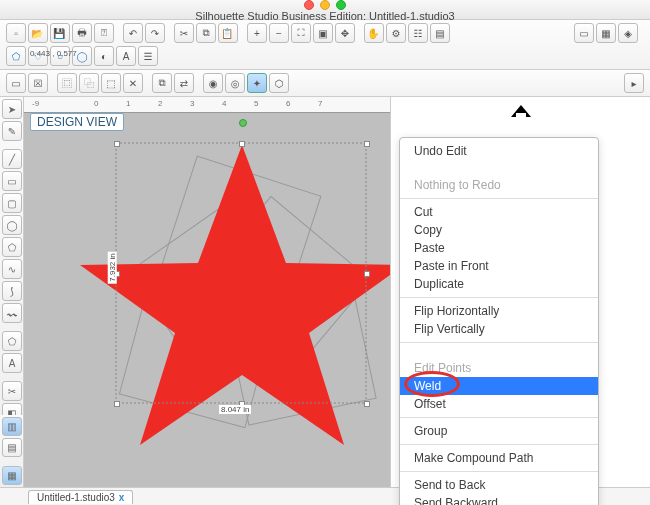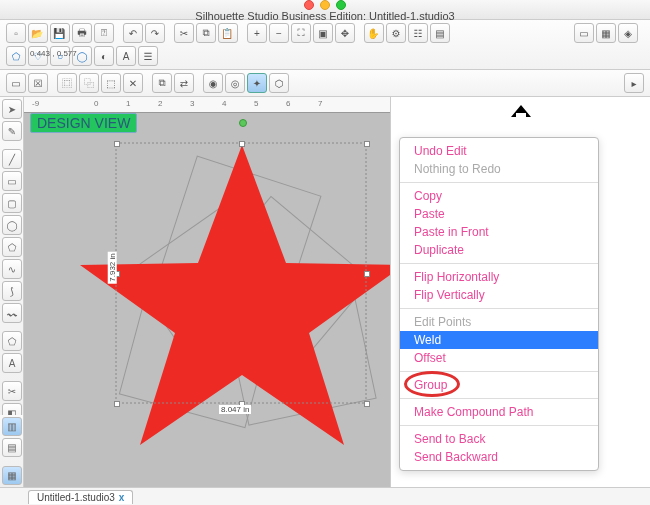--- a/index.html
+++ b/index.html
@@ -15,30 +15,30 @@
 .tbtn { width: 20px; height: 20px; border: 1px solid #bbb; border-radius: 3px; background: linear-gradient(#fff,#eee); display: flex; align-items: center; justify-content: center; cursor: pointer; font-size: 10px; color: #555; }
 .tbtn.sel { background: linear-gradient(#c8e4ff,#9ec9f0); border-color: #5a9; }
 .tgroup { display: flex; gap: 2px; margin-right: 6px; }
 .main { display: flex; height: calc(100% - 20px - 28px - 28px - 18px - 18px); position: relative; }
 .lefttools { width: 24px; background: linear-gradient(#fafafa,#eee); border-right: 1px solid #ccc; display: flex; flex-direction: column; padding: 2px; gap: 2px; }
 .ltbtn { width: 20px; height: 20px; border: 1px solid #bbb; border-radius: 3px; background: linear-gradient(#fff,#eee); display: flex; align-items: center; justify-content: center; cursor: pointer; font-size: 10px; color: #666; }
 .ltbtn.sel { background: linear-gradient(#c8e4ff,#9ec9f0); }
 .canvas-wrap { flex: 1; background: #bfbfbf; position: relative; overflow: hidden; }
 .ruler-h { height: 16px; background: #f8f8f8; border-bottom: 1px solid #999; display: flex; font-size: 8px; color: #777; position: relative; }
 .ruler-h span { position: absolute; top: 2px; }
-.design-pill { position: absolute; top: 16px; left: 6px; background: #22c55e; border: 1px solid #7aa8c8; border-radius: 2px; padding: 1px 6px; font-size: 14px; color: #2a5a7a; z-index: 2; }
+.design-pill { position: absolute; top: 16px; left: 6px; background: #ffffff; border: 1px solid #7aa8c8; border-radius: 2px; padding: 1px 6px; font-size: 12px; color: #2a5a7a; z-index: 2; }
 .canvas { position: absolute; top: 16px; left: 0; right: 0; bottom: 0; }
 .selhandle { position: absolute; width: 6px; height: 6px; background: #fff; border: 1px solid #888; }
 .rothandle { position: absolute; width: 8px; height: 8px; background: #5cc85c; border: 1px solid #3a9a3a; border-radius: 50%; }
 .dimtext { position: absolute; font-size: 8px; color: #444; background: #fff; padding: 0 2px; }
 .panel { width: 260px; background: #fff; border-left: 1px solid #ccc; position: relative; }
 .panel-arrow { position: absolute; top: 8px; left: 50%; transform: translateX(-50%); }
 .ctx-menu { position: absolute; top: 40px; left: 8px; width: 200px; background: #fff; border: 1px solid #bbb; border-radius: 4px; box-shadow: 0 2px 8px rgba(0,0,0,0.15); z-index: 10; padding: 4px 0; }
-.ctx-item { padding: 2px 14px; font-size: 12px; color: #ec4899; cursor: default; }
-.ctx-item.dis { color: #aaa; }
+.ctx-item { padding: 2px 14px; font-size: 12px; color: #404040; cursor: default; }
+.ctx-item.dis { color: #aaa; margin-top: 16px; }
 .ctx-item.sel { background: #2d7dff; color: #ffffff; }
 .ctx-sep { height: 1px; background: #ddd; margin: 4px 0; }
 .highlight-ring { position: absolute; border: 3px solid #e03030; border-radius: 50%; width: 56px; height: 26px; pointer-events: none; }
 .bottom-left { position: absolute; bottom: 18px; left: 0; width: 24px; display: flex; flex-direction: column; gap: 2px; padding: 2px; background: linear-gradient(#fafafa,#eee); border-right: 1px solid #ccc; }
 .tabbar { position: absolute; bottom: 0; left: 0; right: 0; height: 18px; background: #f5f5f5; border-top: 1px solid #ccc; display: flex; align-items: center; padding-left: 28px; }
 .doctab { background: #fff; border: 1px solid #bbb; border-bottom: none; border-radius: 3px 3px 0 0; padding: 1px 8px; font-size: 10px; color: #444; display: flex; align-items: center; gap: 4px; }
 .doctab .x { color: #3a8ac0; font-weight: bold; cursor: pointer; }
 .coordbar { position: absolute; top: 48px; left: 26px; font-size: 8px; color: #555; padding: 1px 4px; }
 </style>
 </head>
@@ -201,20 +201,21 @@
   <div class="panel">
     <div class="panel-arrow">
       <svg width="20" height="12">
           <polygon points="10,0 20,12 15,12 15,8 5,8 5,12 0,12" fill="#000"></polygon>
         </svg>
     </div>
     <div class="ctx-menu">
       <div class="ctx-item">Undo Edit</div>
       <div class="ctx-item dis">Nothing to Redo</div>
       <div class="ctx-sep"></div>
+      <div class="ctx-item">Cut</div>
       <div class="ctx-item">Copy</div>
       <div class="ctx-item">Paste</div>
       <div class="ctx-item">Paste in Front</div>
       <div class="ctx-item">Duplicate</div>
       <div class="ctx-sep"></div>
       <div class="ctx-item">Flip Horizontally</div>
       <div class="ctx-item">Flip Vertically</div>
       <div class="ctx-sep"></div>
       <div class="ctx-item dis">Edit Points</div>
       <div class="ctx-item sel">Weld</div>

